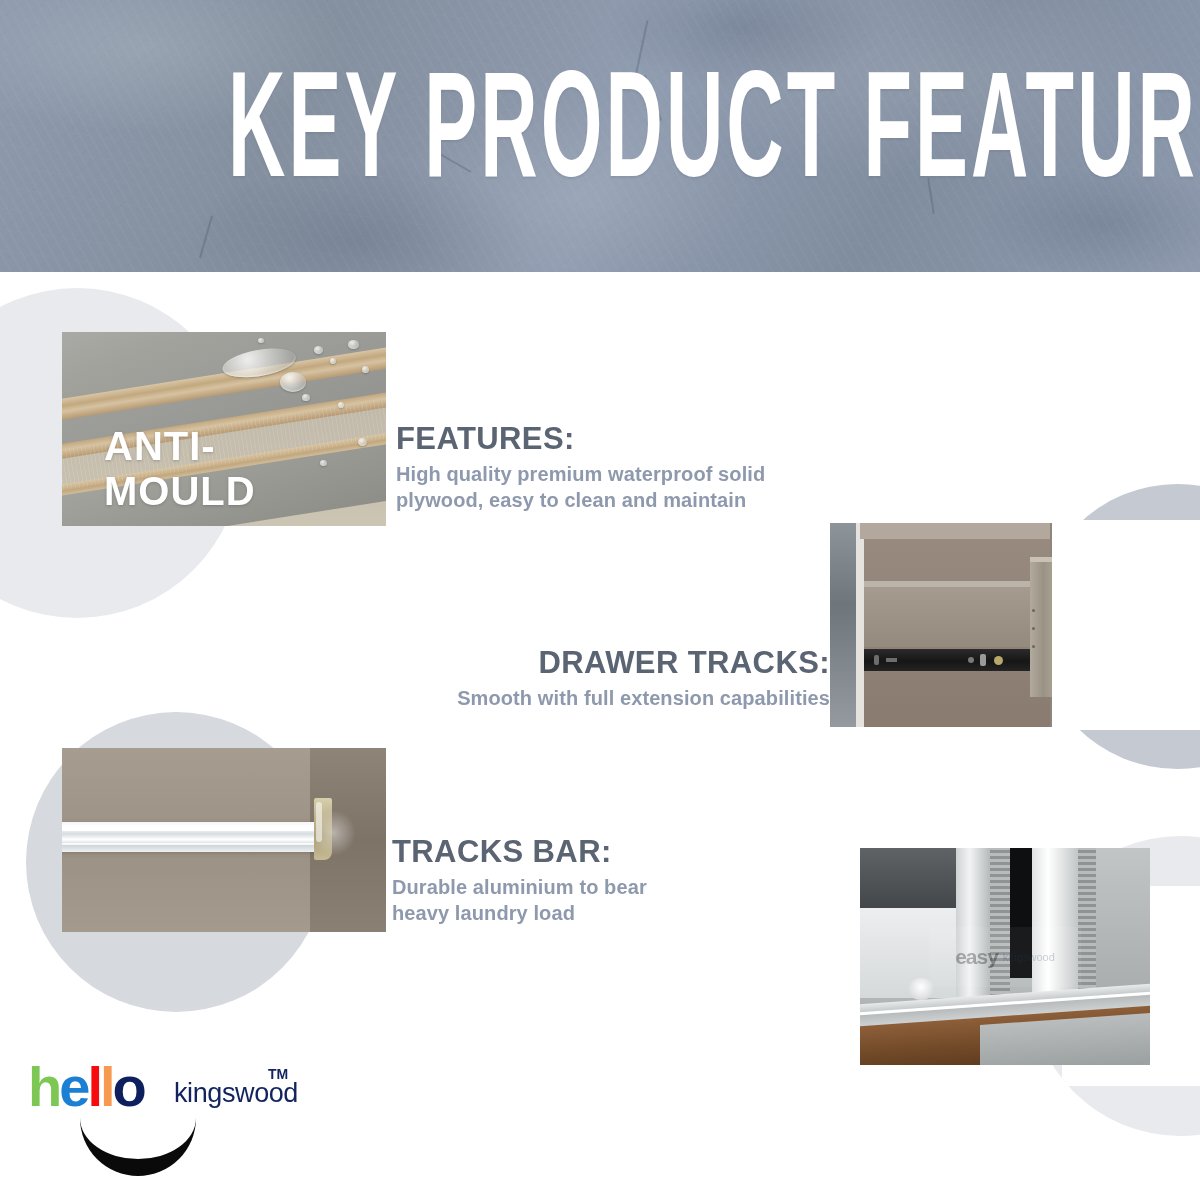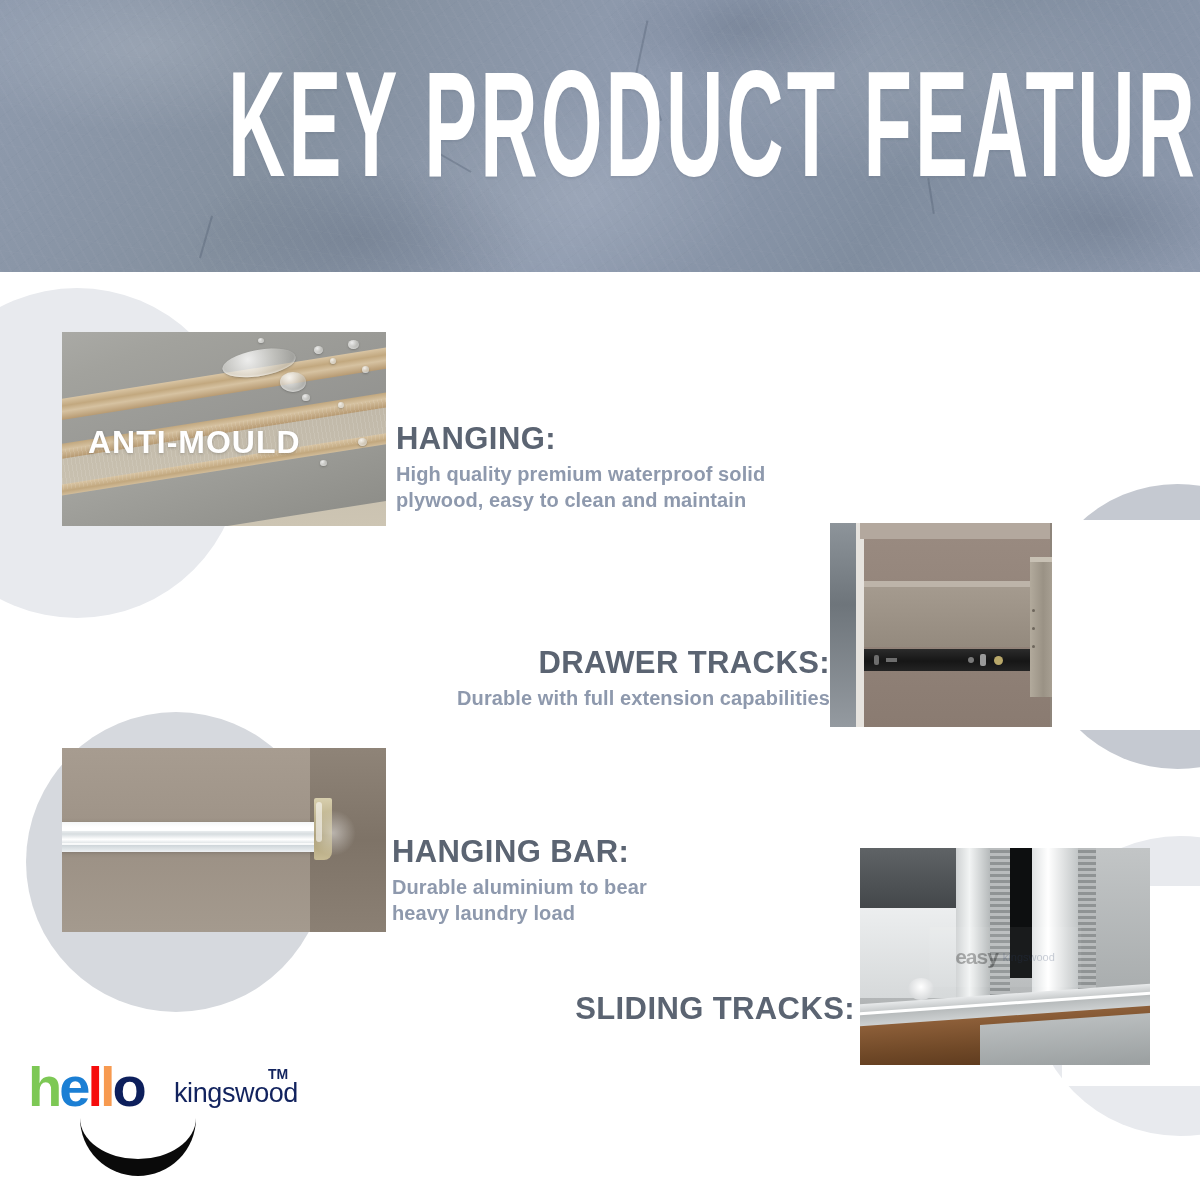--- a/index.html
+++ b/index.html
@@ -80,22 +80,22 @@
             background:linear-gradient(180deg,#b9b0a0 0%,#c3bbab 50%,#cdc5b3 100%); }
   .ply-board { position:absolute; }
   .ply-face { background:linear-gradient(170deg,#a9a9a5 0%,#9d9d99 45%,#8e8e8a 100%); }
   .ply-edge { background:linear-gradient(180deg,#d9c5a4 0%,#c2a87f 34%,#d6c2a1 60%,#b79a72 100%); }
   .grainy { background-image:repeating-linear-gradient(90deg, rgba(255,255,255,.10) 0 1px, transparent 1px 4px); }
   .drop { position:absolute; border-radius:50%;
           background:radial-gradient(circle at 36% 30%, rgba(255,255,255,.82), rgba(214,214,210,.62) 52%, rgba(150,150,146,.40) 100%);
           box-shadow:0 1px 2px rgba(70,70,66,.35), inset 0 -1px 2px rgba(255,255,255,.5); }
   .ply-label {
     position:absolute; left:0; top:92px; width:264px;
-    color:#ffffff; font-size:32px; font-weight:bold; letter-spacing:1px;
-    padding-left:26px;
+    color:#ffffff; font-size:40px; font-weight:bold; letter-spacing:1px;
+    padding-left:42px;
     text-shadow:0 1px 3px rgba(60,60,58,.30);
   }
 
   
   .ph-drawer { left:830px; top:523px; width:238px; height:204px;
                background:#8e857b; }
   
   .ph-bar { left:62px; top:748px; width:324px; height:184px;
             background:linear-gradient(180deg,#a99e92 0%,#9c9084 48%,#a89d91 100%); }
   
@@ -261,36 +261,35 @@
     <div style="position:absolute; left:0; top:168px; width:290px; height:50px; background:linear-gradient(180deg,#8d5f39,#6f4827 60%,#5d3a1e 100%); transform:skewY(-4deg);" class="wood-v"></div>
     <div style="position:absolute; left:120px; top:170px; width:200px; height:50px; background:linear-gradient(180deg,#b9bdbe,#9ba0a1); transform:skewY(-4deg);"></div>
 
     <div class="wm">
       <span class="wmh">easy</span>
       <span class="wmk">kingswood</span>
     </div>
   </div>
 
   <div class="feat f-material">
-    <h2>HANGING:</h2>
+    <h2>FEATURES:</h2>
     <p>High quality premium waterproof solid plywood, easy to clean and maintain</p>
   </div>
 
   <div class="feat f-drawer">
     <h2>DRAWER TRACKS:</h2>
-    <p>Durable with full extension capabilities</p>
+    <p>Smooth with full extension capabilities</p>
   </div>
 
   <div class="feat f-hanging">
-    <h2>HANGING BAR:</h2>
+    <h2>TRACKS BAR:</h2>
     <p>Durable aluminium to bear heavy laundry load</p>
   </div>
 
   <div class="feat f-sliding">
-    <h2>SLIDING TRACKS:</h2>
   </div>
 
   <div class="logo">
     <div class="logo-word">
       <span class="lt l-h">h</span>
       <span class="lt l-e">e</span>
       <span class="lt l-l1">l</span>
       <span class="lt l-l2">l</span>
       <span class="lt l-o">o</span>
     </div>

